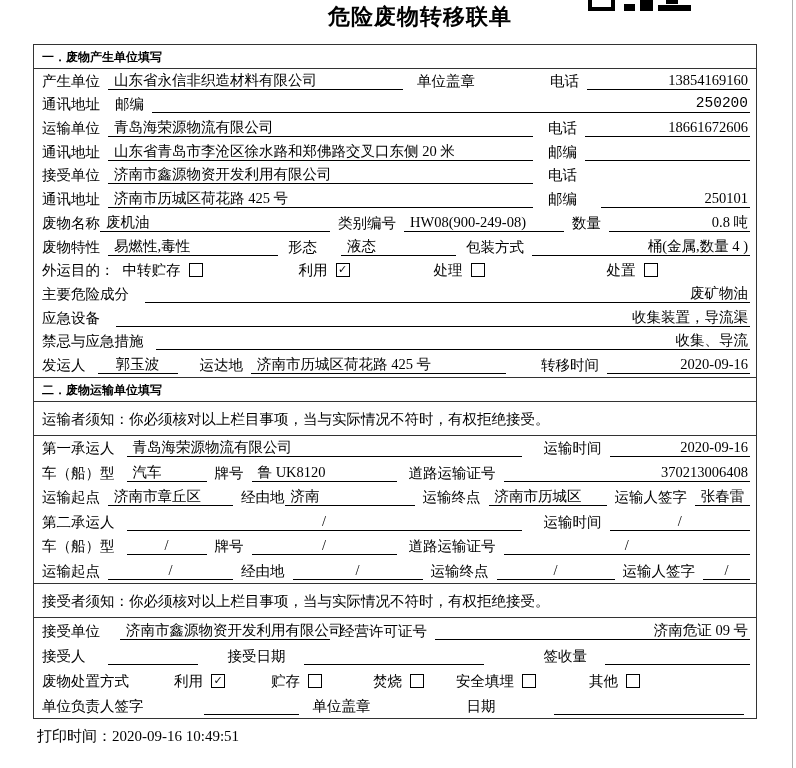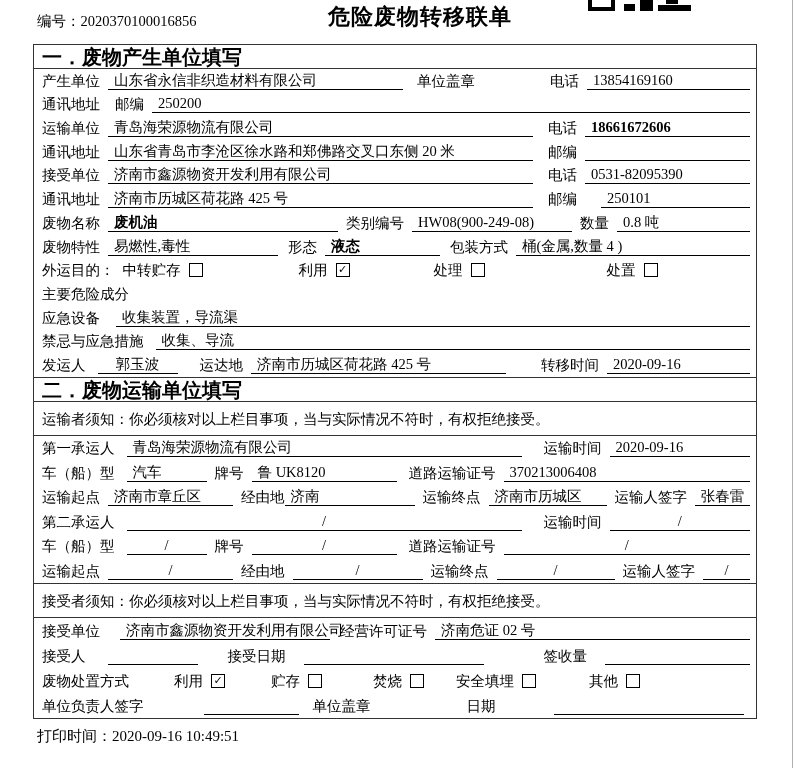--- a/index.html
+++ b/index.html
@@ -11,44 +11,43 @@
          font-family:"Liberation Sans","DejaVu Sans",sans-serif;white-space:nowrap;}
   .qr{position:absolute;left:588px;top:0;width:106px;height:11px;}
   .qr div{position:absolute;background:#000;}
   .qr .q1{left:0;top:0;width:27px;height:11px;background:transparent;border:4px solid #000;border-top:none;box-sizing:border-box;}
   .qr .q2{left:36px;top:4px;width:11px;height:7px;}
   .qr .q3{left:52px;top:0;width:13px;height:11px;}
   .qr .q4{left:70px;top:5px;width:33px;height:6px;}
   .qr .q5{left:78px;top:0;width:12px;height:4px;}
   .tbl{margin-left:33px;width:724px;box-sizing:border-box;}
   .sec{border:1px solid #333;margin-top:-1px;box-sizing:border-box;background:#fff;}
-  .sec-h{font-family:"Liberation Sans","DejaVu Sans",sans-serif;font-weight:bold;font-size:20px;
+  .sec-h{font-family:"Liberation Sans","DejaVu Sans",sans-serif;font-weight:bold;font-size:12px;
          padding:3px 8px 2px;border-bottom:1px solid #333;line-height:18px;}
   .notice{font-size:14.5px;padding:8px 8px 7px;border-bottom:1px solid #333;line-height:18px;}
   .r{display:flex;align-items:flex-end;padding:0 6px 3px 8px;box-sizing:border-box;
      font-size:14.5px;line-height:17px;}
   .s1 .r{height:23.7px;}
   .s2 .r{height:24.5px;}
   .s3 .r{height:25px;}
   .lb{white-space:nowrap;}
   .v{border-bottom:1px solid #000;white-space:nowrap;padding:0 2px 0 6px;box-sizing:border-box;min-height:17px;}
-  .g{flex:1 1 auto;}
+  .g{flex:1 1 auto;text-align:right;}
   .c{text-align:center;padding:0 2px;}
   .opt{display:flex;white-space:nowrap;}
   .cb{display:inline-block;width:12px;height:12px;border:1px solid #000;margin-left:8px;
       font-size:11px;line-height:12px;text-align:center;font-family:"DejaVu Sans",sans-serif;
       position:relative;top:1px;}
   .footer{margin:8px 0 0 37px;font-size:15px;white-space:nowrap;}
   .edge{position:absolute;left:792px;top:0;width:1px;height:768px;background:#b0b0b0;}
 </style>
 </head>
 <body>
 
 <div class="hdr">
-  <div class="serial"><span>编号：</span><span>2020370100016856</span></div>
   <div class="title">危险废物转移联单</div>
   <div class="qr">
     <div class="q1"></div>
     <div class="q2"></div>
     <div class="q3"></div>
     <div class="q4"></div>
     <div class="q5"></div>
   </div>
 </div>
 
@@ -61,65 +60,64 @@
       <span class="lb">产生单位</span>
       <span class="v" style="margin-left:8px;width:295px;">山东省永信非织造材料有限公司</span>
       <span class="lb" style="margin-left:14px;">单位盖章</span>
       <span class="lb" style="margin-left:75px;">电话</span>
       <span class="v g" style="margin-left:8px;">13854169160</span>
     </div>
 
     <div class="r">
       <span class="lb">通讯地址</span>
       <span class="lb" style="margin-left:15px;">邮编</span>
-      <span class="v g" style="margin-left:8px;">250200</span>
+      <span class="v g" style="margin-left:8px;font-family:Liberation Mono, monospace;">250200</span>
     </div>
 
     <div class="r">
       <span class="lb">运输单位</span>
       <span class="v" style="margin-left:8px;width:425px;">青岛海荣源物流有限公司</span>
       <span class="lb" style="margin-left:15px;">电话</span>
-      <span class="v g" style="margin-left:8px;font-weight:bold;">18661672606</span>
+      <span class="v g" style="margin-left:8px;">18661672606</span>
     </div>
 
     <div class="r">
       <span class="lb">通讯地址</span>
       <span class="v" style="margin-left:8px;width:425px;">山东省青岛市李沧区徐水路和郑佛路交叉口东侧 20 米</span>
       <span class="lb" style="margin-left:15px;">邮编</span>
       <span class="v g" style="margin-left:8px;"></span>
     </div>
 
     <div class="r">
       <span class="lb">接受单位</span>
       <span class="v" style="margin-left:8px;width:425px;">济南市鑫源物资开发利用有限公司</span>
       <span class="lb" style="margin-left:15px;">电话</span>
-      <span class="v g" style="margin-left:8px;">0531-82095390</span>
     </div>
 
     <div class="r">
       <span class="lb">通讯地址</span>
       <span class="v" style="margin-left:8px;width:425px;">济南市历城区荷花路 425 号</span>
       <span class="lb" style="margin-left:15px;">邮编</span>
       <span class="v g" style="margin-left:24px;">250101</span>
     </div>
 
     <div class="r">
       <span class="lb">废物名称</span>
-      <span class="v" style="margin-left:8px;width:230px;font-weight:bold;">废机油</span>
+      <span class="v" style="margin-left:0;width:230px;">废机油</span>
       <span class="lb" style="margin-left:8px;">类别编号</span>
       <span class="v" style="margin-left:8px;width:160px;">HW08(900-249-08)</span>
       <span class="lb" style="margin-left:8px;">数量</span>
       <span class="v g" style="margin-left:8px;">0.8 吨</span>
     </div>
 
     <div class="r">
       <span class="lb">废物特性</span>
       <span class="v" style="margin-left:8px;width:170px;">易燃性,毒性</span>
       <span class="lb" style="margin-left:10px;">形态</span>
-      <span class="v" style="margin-left:8px;width:115px;font-weight:bold;">液态</span>
+      <span class="v" style="margin-left:24px;width:115px;">液态</span>
       <span class="lb" style="margin-left:10px;">包装方式</span>
       <span class="v g" style="margin-left:8px;">桶(金属,数量 4 )</span>
     </div>
 
     <div class="r">
       <span class="lb">外运目的：</span>
       <span class="opt" style="margin-left:8px;">
         <span class="lb">中转贮存</span>
         <span class="cb"></span>
       </span>
@@ -132,20 +130,21 @@
         <span class="cb"></span>
       </span>
       <span class="opt" style="margin-left:122px;">
         <span class="lb">处置</span>
         <span class="cb"></span>
       </span>
     </div>
 
     <div class="r">
       <span class="lb">主要危险成分</span>
+      <span class="v g" style="margin-left:16px;">废矿物油</span>
     </div>
 
     <div class="r">
       <span class="lb">应急设备</span>
       <span class="v g" style="margin-left:16px;">收集装置，导流渠</span>
     </div>
 
     <div class="r">
       <span class="lb">禁忌与应急措施</span>
       <span class="v g" style="margin-left:12px;">收集、导流</span>
@@ -220,21 +219,21 @@
     </div>
   </div>
 
   <div class="sec s3">
     <div class="notice">接受者须知：你必须核对以上栏目事项，当与实际情况不符时，有权拒绝接受。</div>
 
     <div class="r">
       <span class="lb">接受单位</span>
       <span class="v" style="margin-left:20px;width:210px;">济南市鑫源物资开发利用有限公司</span>
       <span class="lb" style="margin-left:10px;">经营许可证号</span>
-      <span class="v g" style="margin-left:8px;">济南危证 02 号</span>
+      <span class="v g" style="margin-left:8px;">济南危证 09 号</span>
     </div>
 
     <div class="r">
       <span class="lb">接受人</span>
       <span class="v" style="margin-left:22px;width:90px;"></span>
       <span class="lb" style="margin-left:30px;">接受日期</span>
       <span class="v" style="margin-left:18px;width:180px;"></span>
       <span class="lb" style="margin-left:60px;">签收量</span>
       <span class="v g" style="margin-left:18px;"></span>
     </div>

